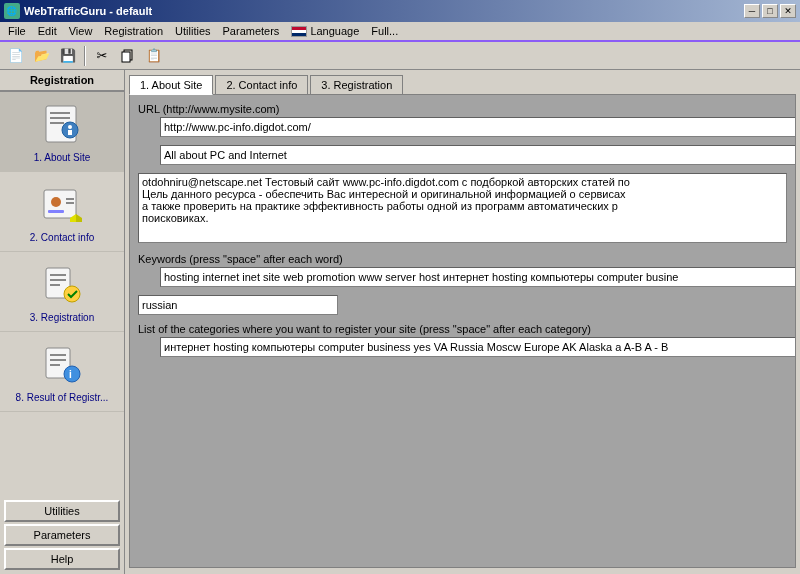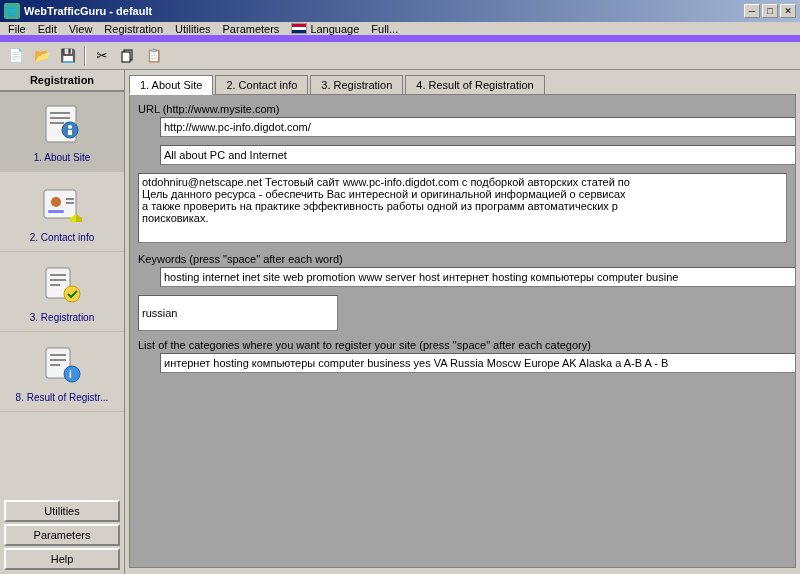--- a/index.html
+++ b/index.html
@@ -60,21 +60,21 @@
       color: #000;
     }
 
     
     .menu-bar {
       background: #d4d0c8;
       height: 20px;
       display: flex;
       align-items: center;
       padding: 0 2px;
-      border-bottom: 7px solid #8b5cf6;
+      border-bottom: 2px solid #8b5cf6;
     }
     .menu-item {
       padding: 2px 6px;
       font-size: 11px;
       cursor: pointer;
       display: flex;
       align-items: center;
       gap: 3px;
     }
     .flag-icon {
@@ -258,21 +258,21 @@
       overflow-y: scroll;
     }
     .form-input-small {
       width: 200px;
       height: 20px;
       border: 1px solid #808080;
       border-top-color: #606060;
       border-left-color: #606060;
       background: white;
       font-size: 11px;
-      padding: 17px 3px;
+      padding: 1px 3px;
       font-family: Tahoma, Arial, sans-serif;
     }
   </style>
 </head>
 <body>
 
 <div class="title-bar">
   <div class="title-bar-left">
     <span class="title-icon">🌐</span>
     <span>WebTrafficGuru - default</span>
@@ -396,21 +396,20 @@
       <div class="sidebar-footer-btn">Help</div>
     </div>
   </div>
 
   <div class="content-area">
 
     <div class="tabs">
       <div class="tab active">1. About Site</div>
       <div class="tab">2. Contact info</div>
       <div class="tab">3. Registration</div>
-      <div class="tab">4. Result of Registration</div>
     </div>
 
     <div class="form-panel">
 
       <div class="form-group">
         <label class="form-label">URL (http://www.mysite.com)</label>
         <input class="form-input" type="text" value="http://www.pc-info.digdot.com/" style="">
       </div>
 
       <div class="form-group">

